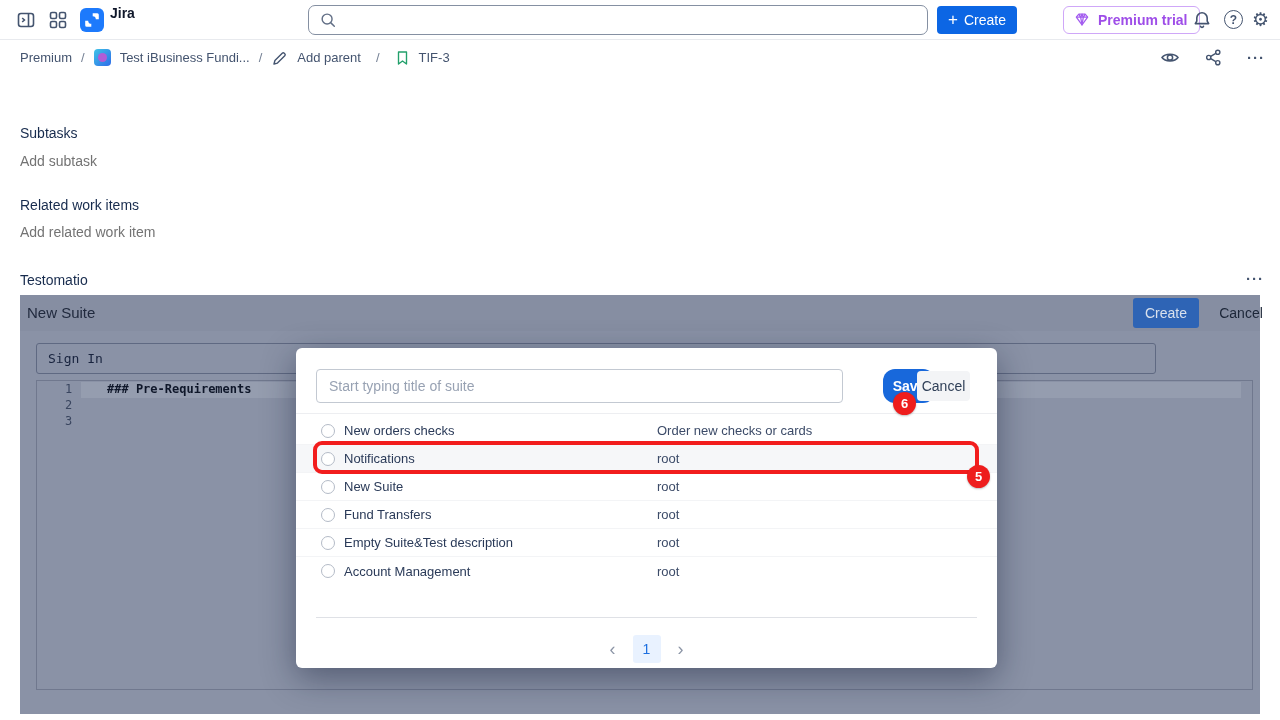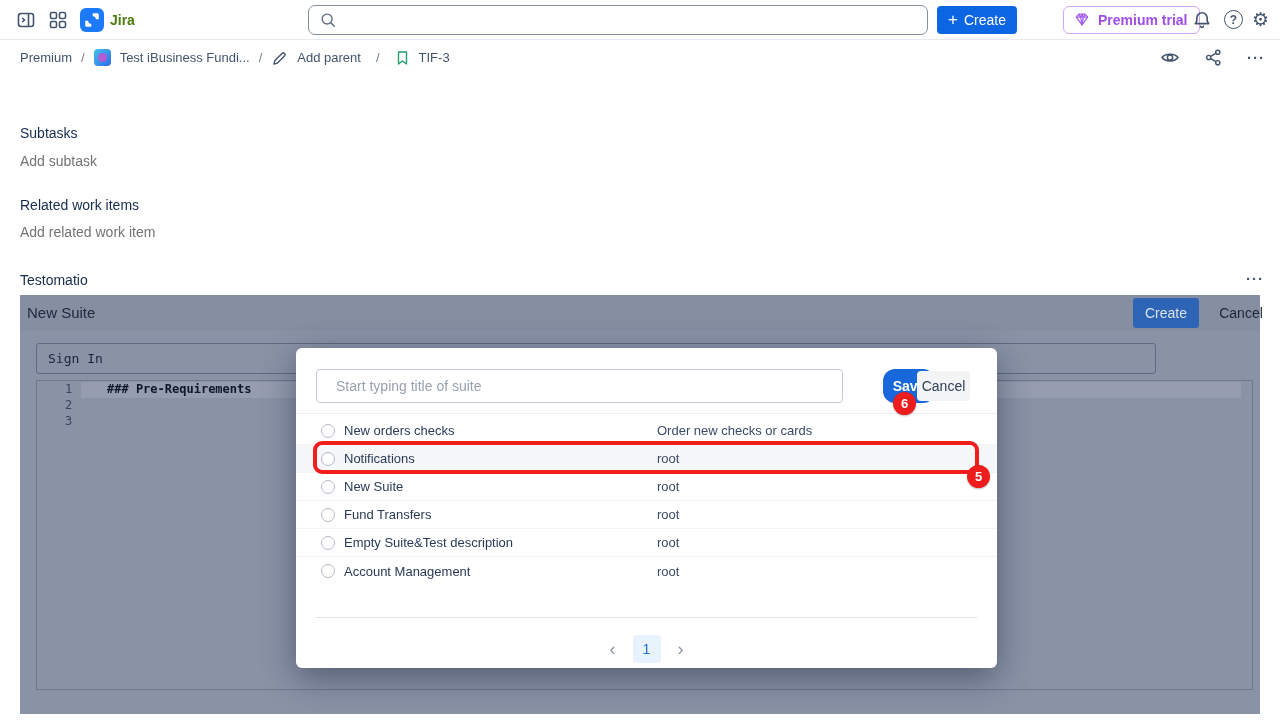--- a/index.html
+++ b/index.html
@@ -5,21 +5,21 @@
   * { margin:0; padding:0; box-sizing:border-box; }
   body { font-family:"Liberation Sans", sans-serif; background:#fff; }
   .screen { position:relative; width:1280px; height:720px; background:#fff; overflow:hidden; }
 
   
   .topnav { position:absolute; top:0; left:0; width:1280px; height:40px; background:#fff;
             border-bottom:1px solid #E8EAEE; }
   .nav-iconbtn { position:absolute; top:10px; width:20px; height:20px; color:#44546F; cursor:pointer; }
   .logo-tile { position:absolute; left:80px; top:8px; width:24px; height:24px; border-radius:6px;
                background:#1D7AFC; display:flex; align-items:center; justify-content:center; }
-  .app-name { position:absolute; left:110px; top:12px; font-size:14px; font-weight:700; color:#4d7c0f; }
+  .app-name { position:absolute; left:110px; top:5px; font-size:14px; font-weight:700; color:#0f172a; }
   .searchbar { position:absolute; left:308px; top:5px; width:620px; height:30px;
                border:1px solid #8590A2; border-radius:7px; background:#fff;
                display:flex; align-items:center; padding:0 10px; gap:7px; }
   .searchbar input { border:none; outline:none; flex:1; font-size:14px; color:#172B4D;
                      font-family:"Liberation Sans",sans-serif; background:transparent; }
   .searchbar input::placeholder { color:#626F86; }
   .create-btn { position:absolute; left:937px; top:6px; width:80px; height:28px; background:#0C66E4;
                 border:none; border-radius:4px; color:#fff; font-size:14px; font-weight:500;
                 display:flex; align-items:center; justify-content:center; gap:6px; cursor:pointer;
                 font-family:"Liberation Sans",sans-serif; }
@@ -74,21 +74,21 @@
                font-family:"DejaVu Sans Mono","Liberation Mono",monospace; font-size:12px; }
   .code-num { position:absolute; left:28px; color:#39455F; }
   .code-text { position:absolute; left:70px; color:#0f172a; font-weight:700; }
   .active-line-bg { position:absolute; left:44px; top:0; width:1160px; height:16px;
                     background:rgba(255,255,255,0.10); }
 
   
   .modal { position:absolute; left:296px; top:348px; width:701px; height:320px; background:#fff;
            border-radius:6px; box-shadow:0 10px 34px rgba(15,25,50,0.45); z-index:10; }
   .modal-input { position:absolute; left:20px; top:21px; width:527px; height:34px;
-                 border:1px solid #C3C9D2; border-radius:4px; padding:0 19px; font-size:14px;
+                 border:1px solid #C3C9D2; border-radius:4px; padding:0 12px; font-size:14px;
                  color:#253858; outline:none; font-family:"Liberation Sans",sans-serif; }
   .modal-input::placeholder { color:#98A2B3; }
   .modal-save { position:absolute; left:555px; top:21px; width:52px; height:34px; background:#1868DB;
                 border:none; border-radius:12px; color:#fff; font-size:14px; font-weight:600;
                 cursor:pointer; font-family:"Liberation Sans",sans-serif;margin-left:32px; }
   .modal-cancel { position:absolute; left:621px; top:23px; width:53px; height:30px; background:#F3F4F6;
                   border:none; border-radius:4px; color:#2F3F57; font-size:14px; cursor:pointer;
                   font-family:"Liberation Sans",sans-serif; }
   .modal-head-divider { position:absolute; left:0; top:65px; width:100%; border-top:1px solid #EDEEF1; }
   .rows { position:absolute; left:0; top:69px; width:100%; }

